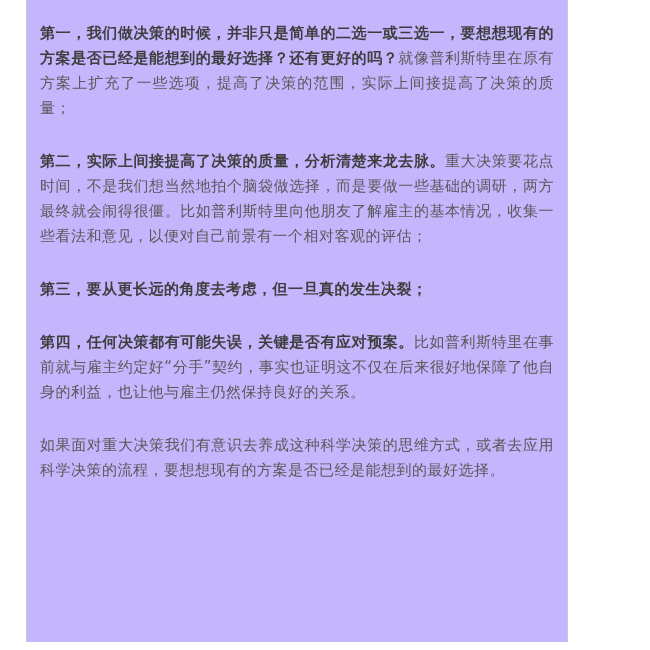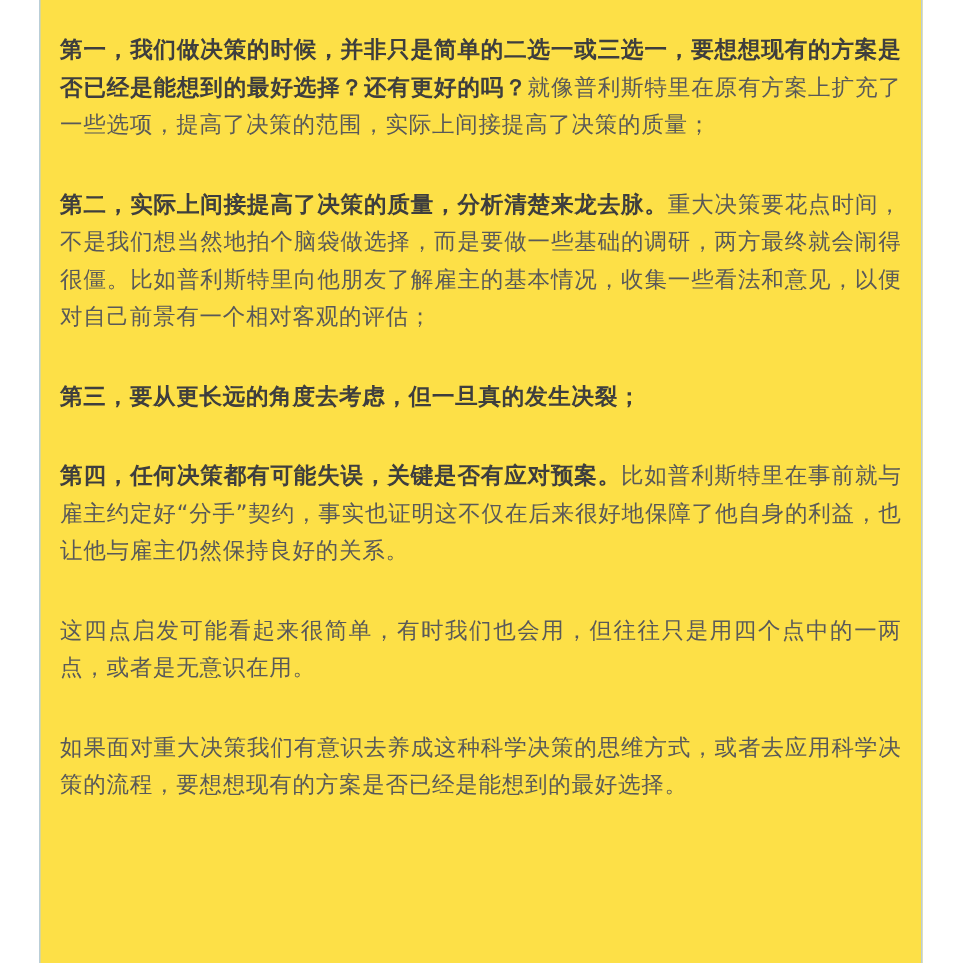--- a/index.html
+++ b/index.html
@@ -7,26 +7,26 @@
     padding: 0;
     width: 650px;
     height: 650px;
     background: #ffffff;
     overflow: hidden;
   }
   .frame {
     position: absolute;
     top: 0;
     left: 26px;
-    width: 589px;
+    width: 542px;
     height: 642px;
     border-left: 1px solid #b9ced8;
     border-right: 1px solid #b9ced8;
     box-sizing: border-box;
-    background: #fde047;
+    background: #c4b5fd;
   }
   .content {
     padding: 21px 13px 0 13px;
     font-family: "DejaVu Sans", "Liberation Sans", sans-serif;
     font-size: 15px;
     line-height: 25px;
     color: #595959;
     text-align: justify;
     letter-spacing: 0.5px;
   }
@@ -41,16 +41,15 @@
 </style>
 </head>
 <body>
 
 <div class="frame">
   <div class="content" id="paragraphs">
       <p class="para"><span class="lead">第一，我们做决策的时候，并非只是简单的二选一或三选一，要想想现有的方案是否已经是能想到的最好选择？还有更好的吗？</span><span>就像普利斯特里在原有方案上扩充了一些选项，提高了决策的范围，实际上间接提高了决策的质量；</span></p>
       <p class="para"><span class="lead">第二，实际上间接提高了决策的质量，分析清楚来龙去脉。</span><span>重大决策要花点时间，不是我们想当然地拍个脑袋做选择，而是要做一些基础的调研，两方最终就会闹得很僵。比如普利斯特里向他朋友了解雇主的基本情况，收集一些看法和意见，以便对自己前景有一个相对客观的评估；</span></p>
       <p class="para"><span class="lead">第三，要从更长远的角度去考虑，但一旦真的发生决裂；</span></p>
       <p class="para"><span class="lead">第四，任何决策都有可能失误，关键是否有应对预案。</span><span>比如普利斯特里在事前就与雇主约定好“分手”契约，事实也证明这不仅在后来很好地保障了他自身的利益，也让他与雇主仍然保持良好的关系。</span></p>
-      <p class="para"><span>这四点启发可能看起来很简单，有时我们也会用，但往往只是用四个点中的一两点，或者是无意识在用。</span></p>
       <p class="para"><span>如果面对重大决策我们有意识去养成这种科学决策的思维方式，或者去应用科学决策的流程，要想想现有的方案是否已经是能想到的最好选择。</span></p>
     </div>
 </div>
 
 </body></html>

